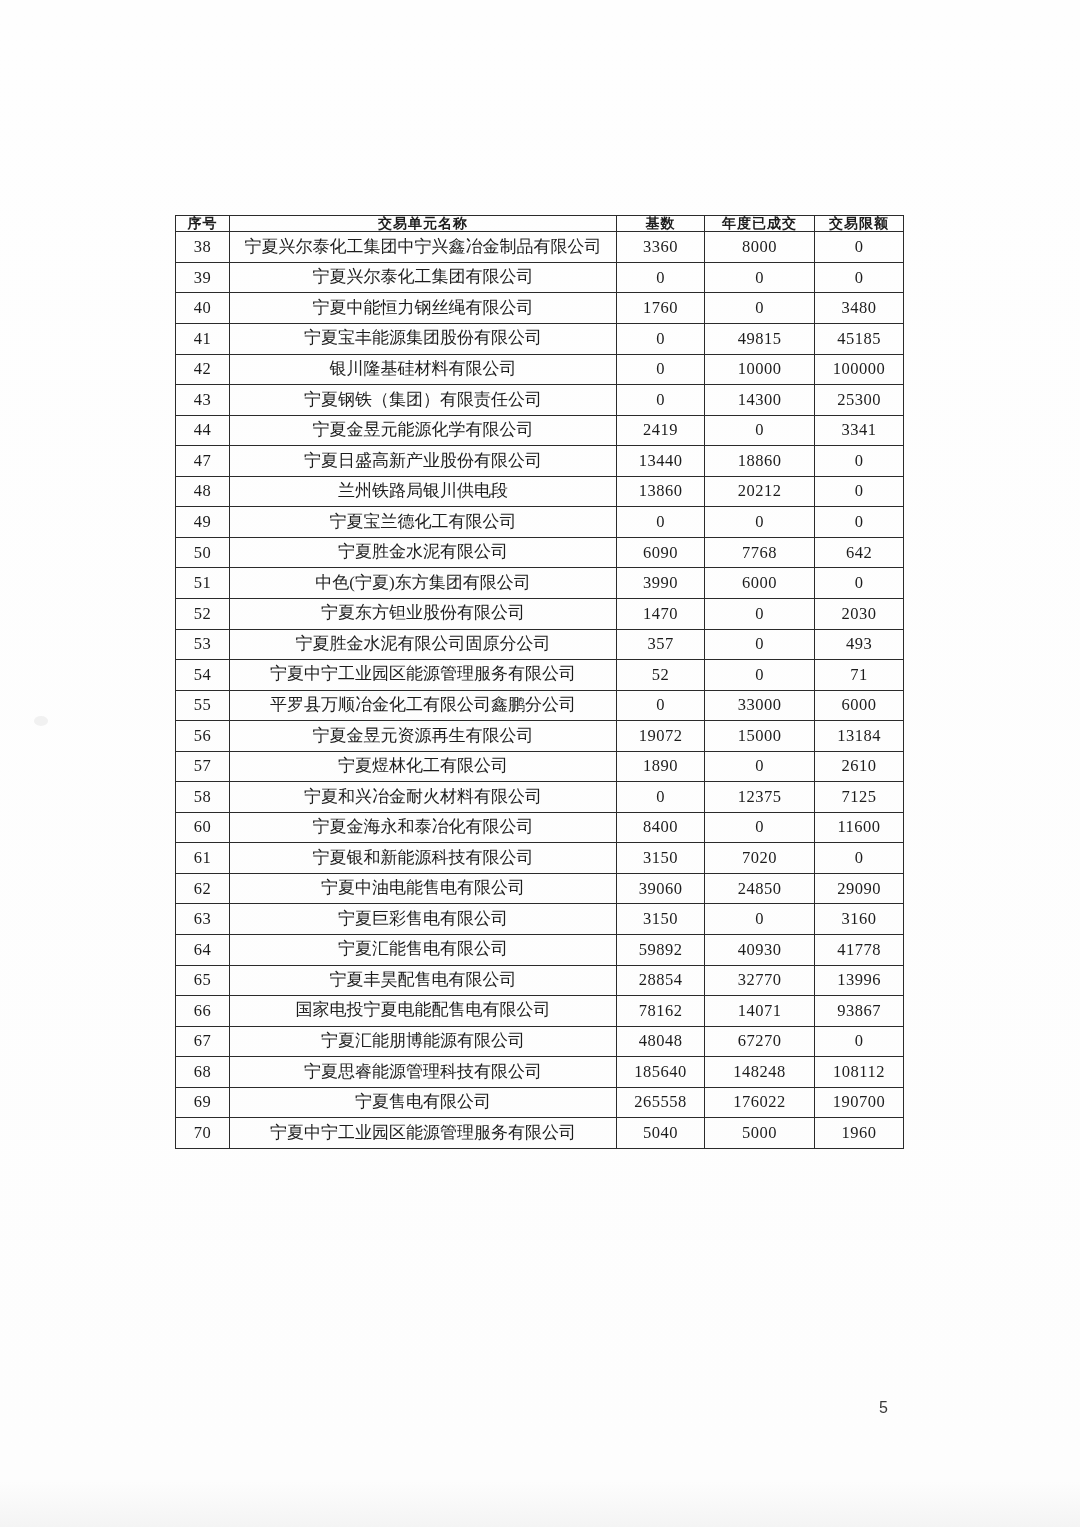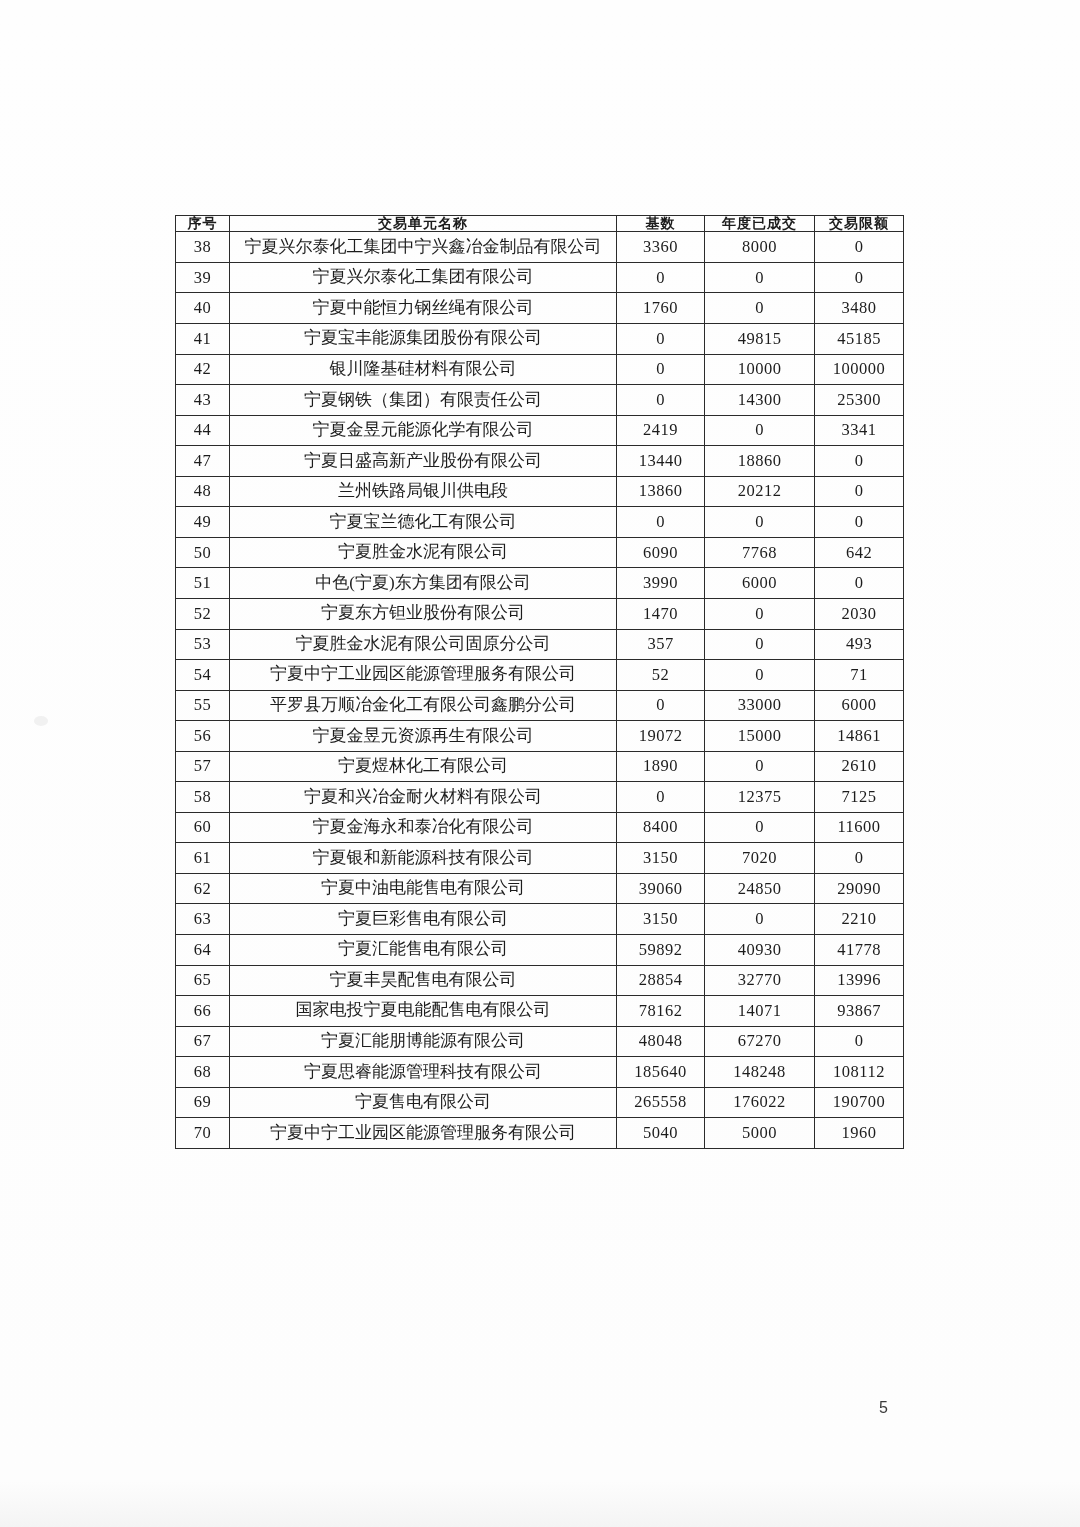--- a/index.html
+++ b/index.html
@@ -202,21 +202,21 @@
             <td>平罗县万顺冶金化工有限公司鑫鹏分公司</td>
             <td class="num">0</td>
             <td class="num">33000</td>
             <td class="num">6000</td>
           </tr>
           <tr>
             <td class="num">56</td>
             <td>宁夏金昱元资源再生有限公司</td>
             <td class="num">19072</td>
             <td class="num">15000</td>
-            <td class="num">14861</td>
+            <td class="num">13184</td>
           </tr>
           <tr>
             <td class="num">57</td>
             <td>宁夏煜林化工有限公司</td>
             <td class="num">1890</td>
             <td class="num">0</td>
             <td class="num">2610</td>
           </tr>
           <tr>
             <td class="num">58</td>
@@ -244,21 +244,21 @@
             <td>宁夏中油电能售电有限公司</td>
             <td class="num">39060</td>
             <td class="num">24850</td>
             <td class="num">29090</td>
           </tr>
           <tr>
             <td class="num">63</td>
             <td>宁夏巨彩售电有限公司</td>
             <td class="num">3150</td>
             <td class="num">0</td>
-            <td class="num">2210</td>
+            <td class="num">3160</td>
           </tr>
           <tr>
             <td class="num">64</td>
             <td>宁夏汇能售电有限公司</td>
             <td class="num">59892</td>
             <td class="num">40930</td>
             <td class="num">41778</td>
           </tr>
           <tr>
             <td class="num">65</td>

